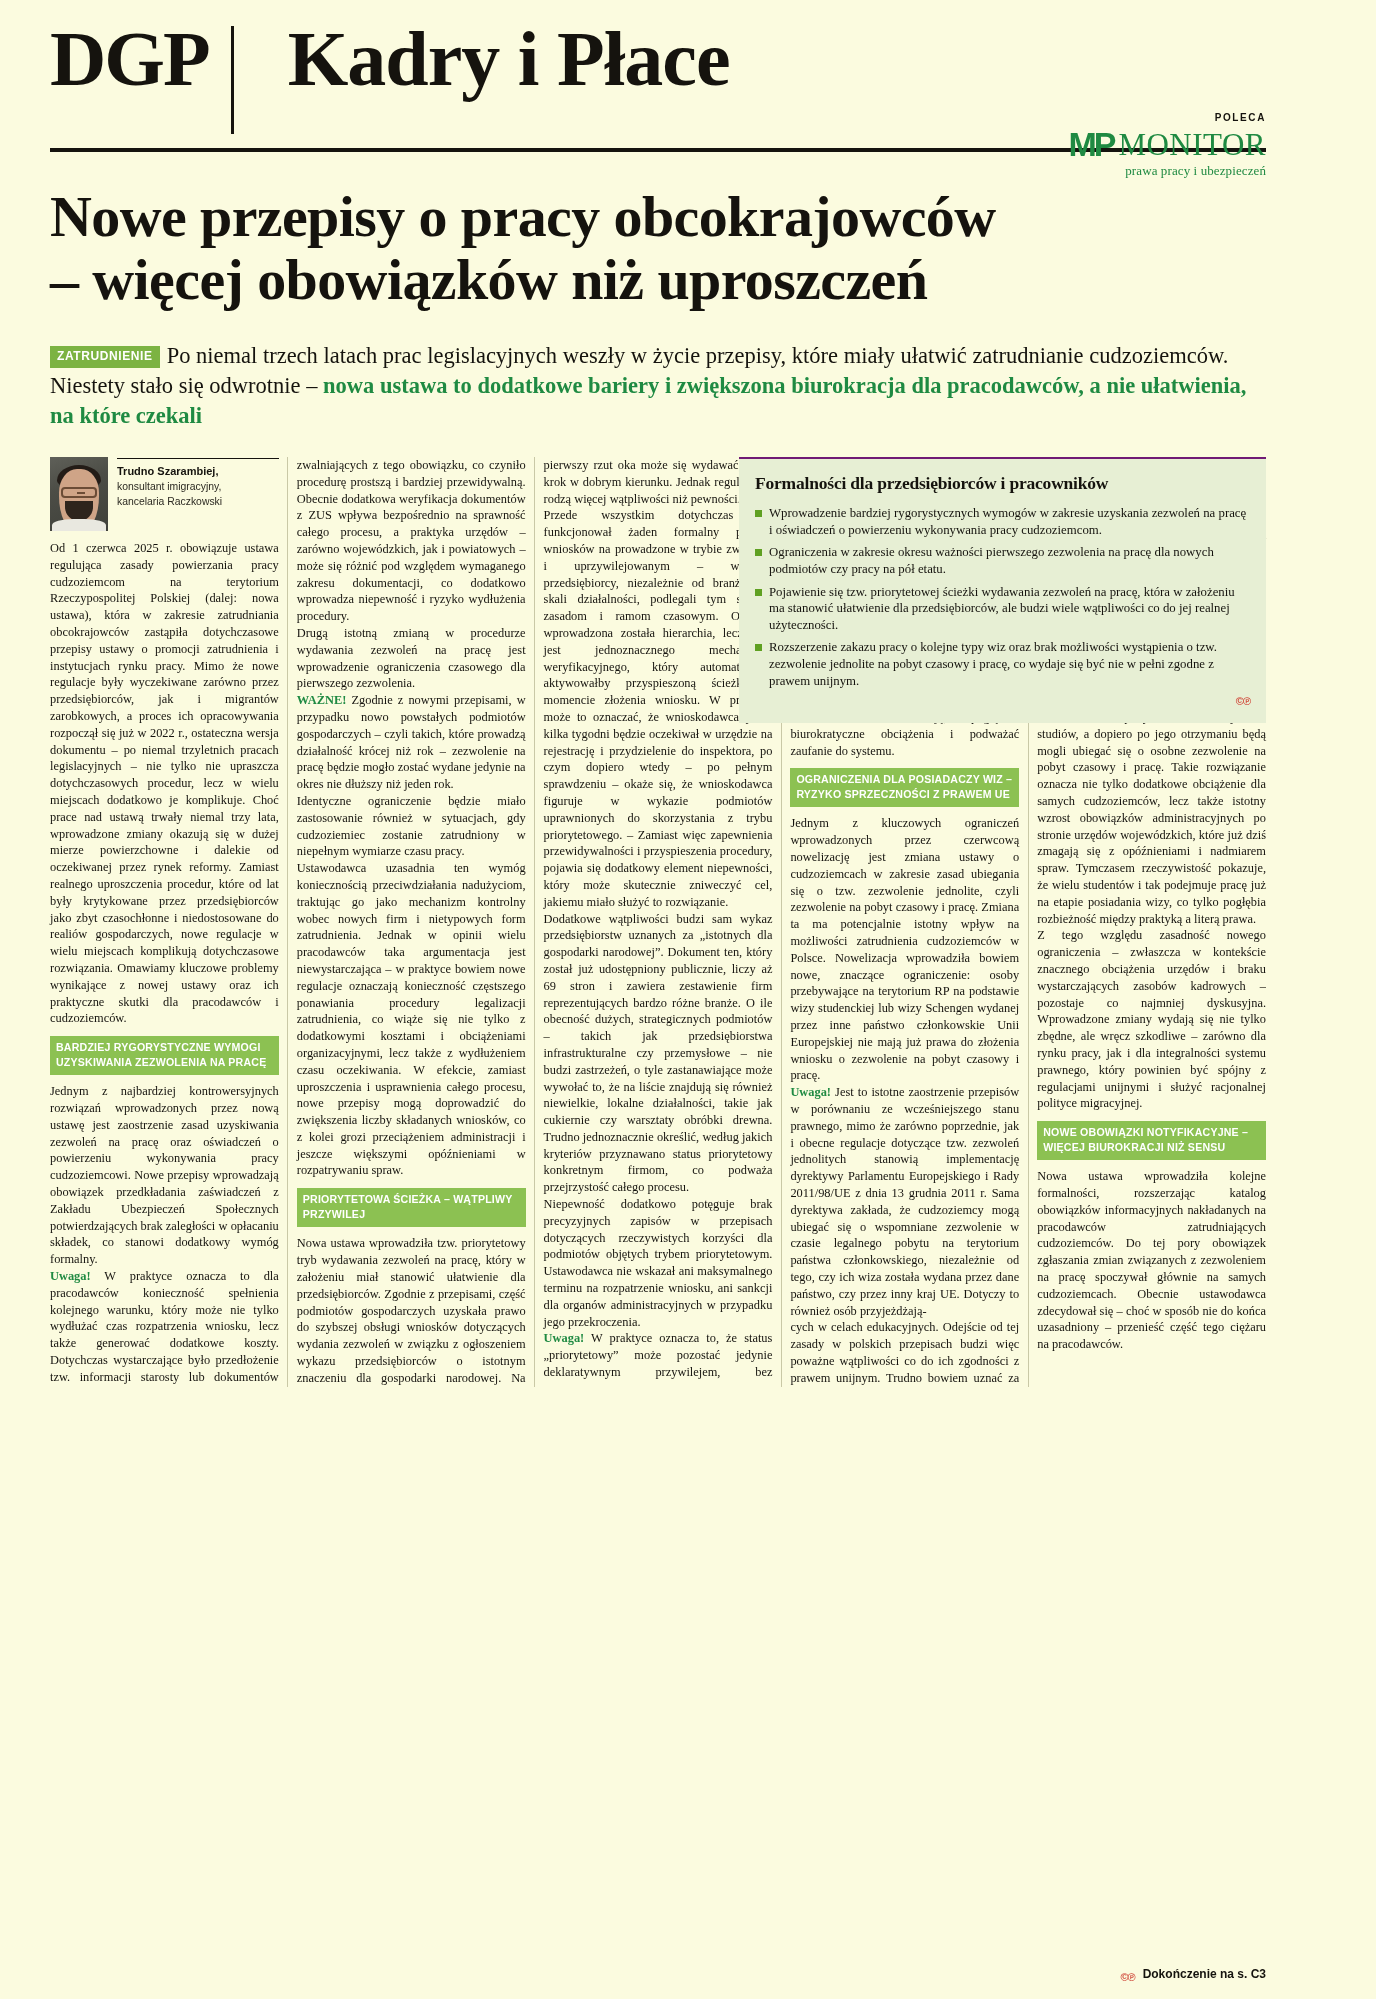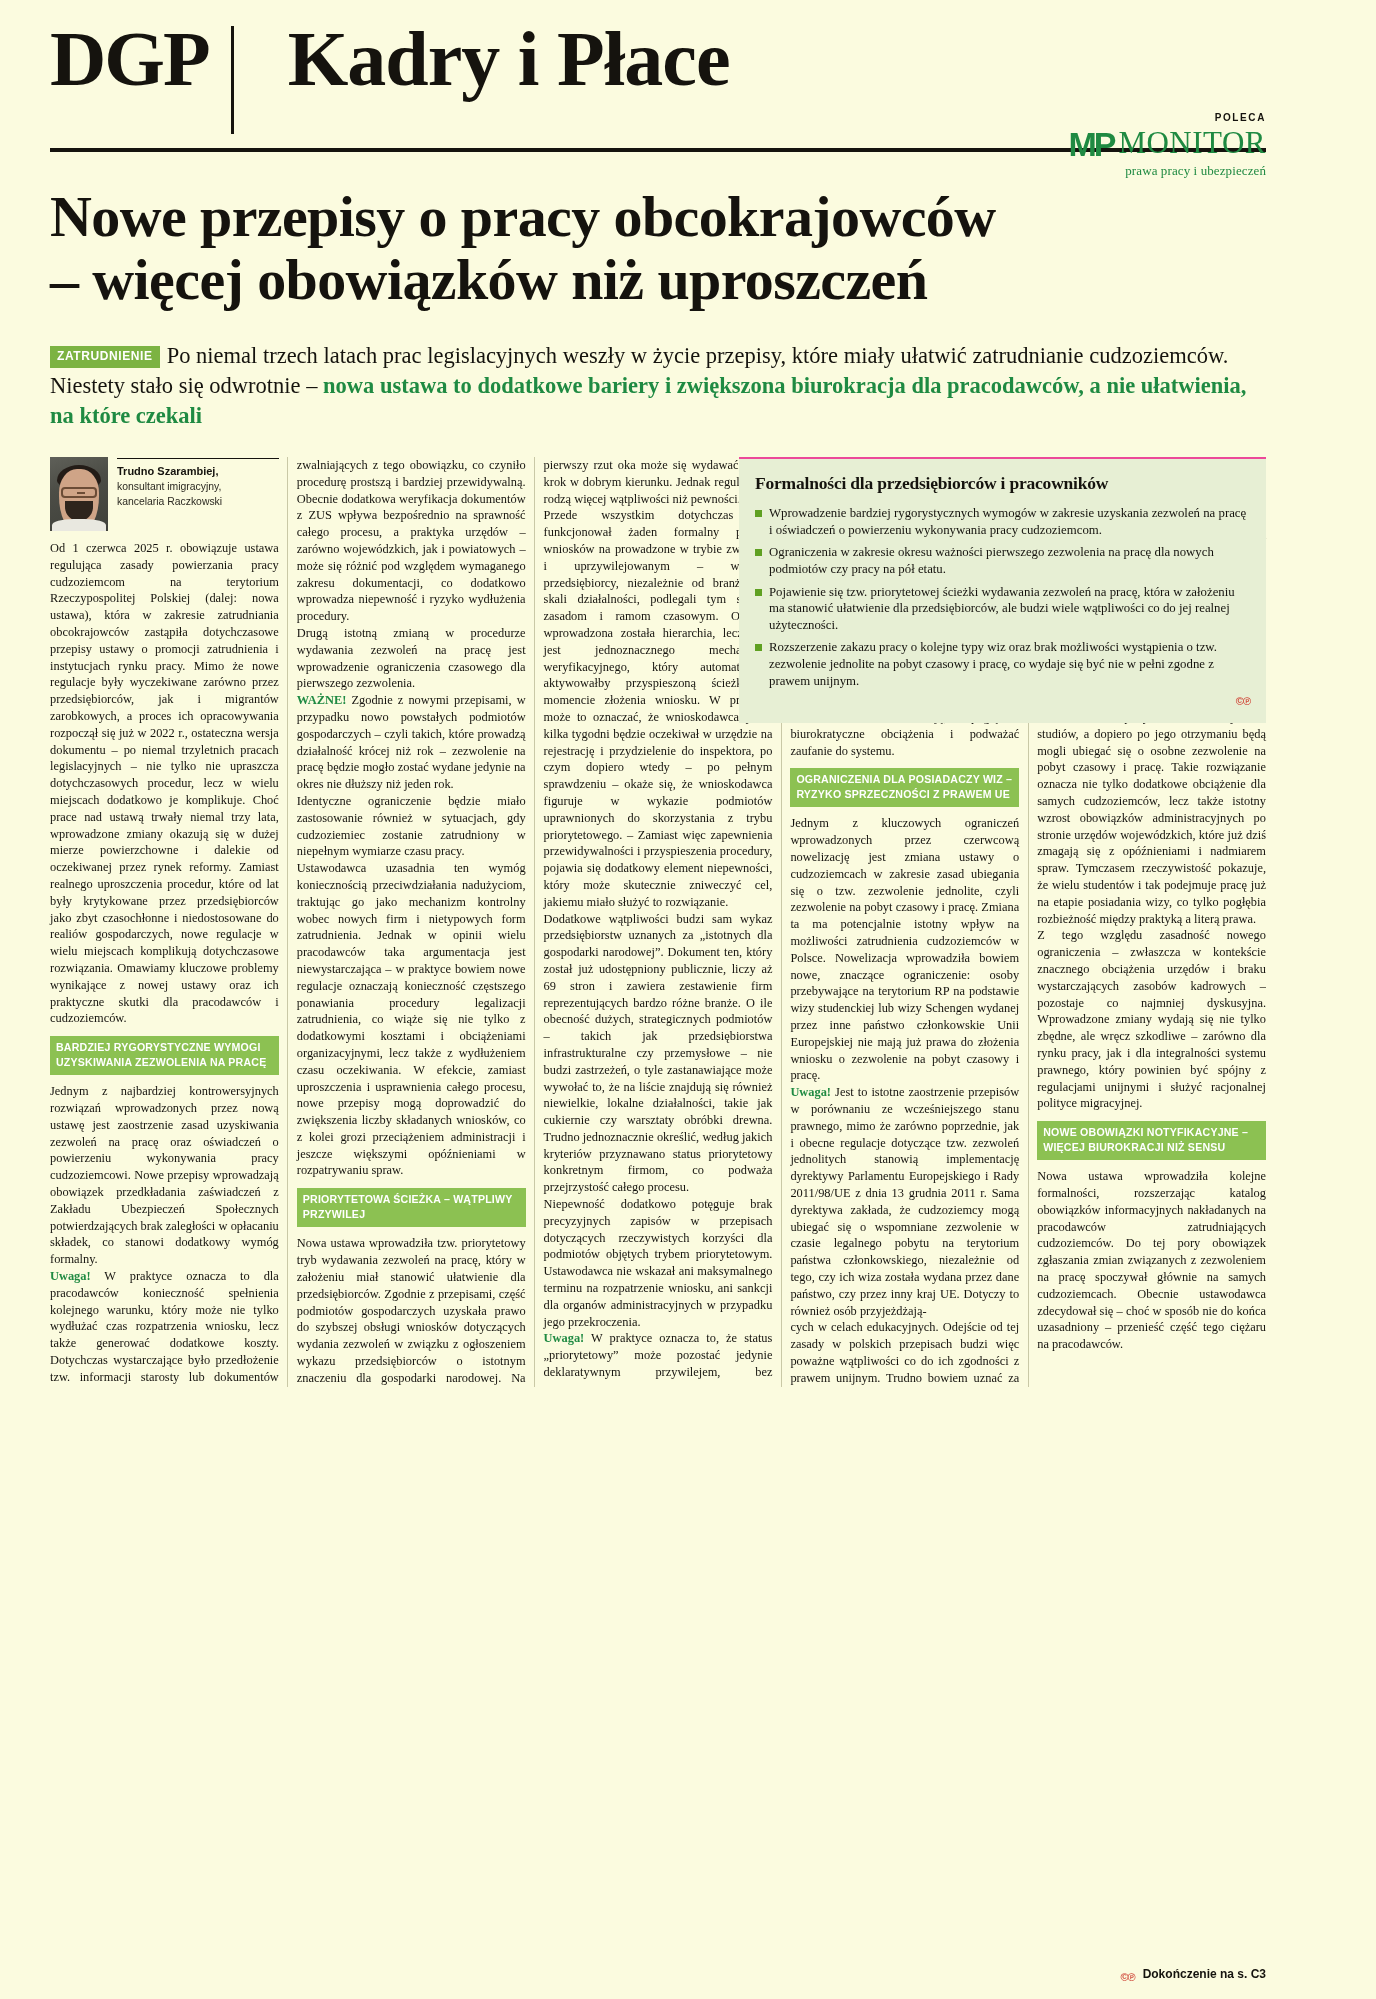--- a/index.html
+++ b/index.html
@@ -33,21 +33,21 @@
   .dgppl{
     font-family:"Liberation Sans", sans-serif;
     font-weight:bold;font-size:11px;letter-spacing:.4px;margin-left:22px;
     color:#2c2a22;
   }
   .mp-block{position:absolute;right:50px;top:112px;text-align:right;}
   .poleca{
     font-family:"Liberation Sans", sans-serif;font-weight:bold;
     font-size:10px;letter-spacing:1.6px;color:#15130e;margin-bottom:4px;
   }
-  .mp-logo{display:flex;justify-content:flex-end;}
+  .mp-logo{display:flex;align-items:center;justify-content:flex-end;}
   .mp-mark{
     font-family:"Liberation Sans", sans-serif;font-weight:bold;
     font-size:34px;color:#1f8a42;line-height:1;letter-spacing:-3px;
   }
   .mp-word{
     font-family:"Liberation Serif", serif;
     font-size:31px;color:#1f8a42;letter-spacing:.5px;margin-left:5px;line-height:1;
   }
   .mp-sub{
     font-family:"Liberation Serif", serif;font-size:13px;color:#1f8a42;
@@ -147,21 +147,21 @@
     break-inside:avoid;text-align:left;
   }
   .uwaga{color:#1f8a42;font-weight:bold;}
   .wazne{color:#1f8a42;font-weight:bold;}
 
   
   .infobox{
     position:absolute;right:50px;top:26px;
     width:527px;
     background:#e7efd4;
-    border-top:2px solid #ec4899;
+    border-top:2px solid #701a75;
     padding:14px 16px 16px 16px;
     box-sizing:border-box;
   }
   .infobox h3{
     margin:0 0 11px 0;font-size:17.5px;font-weight:bold;letter-spacing:-.2px;
   }
   .infobox ul{margin:0;padding:0;list-style:none;}
   .infobox li{
     position:relative;padding-left:14px;margin-bottom:6px;
     font-size:12.8px;line-height:1.3;

